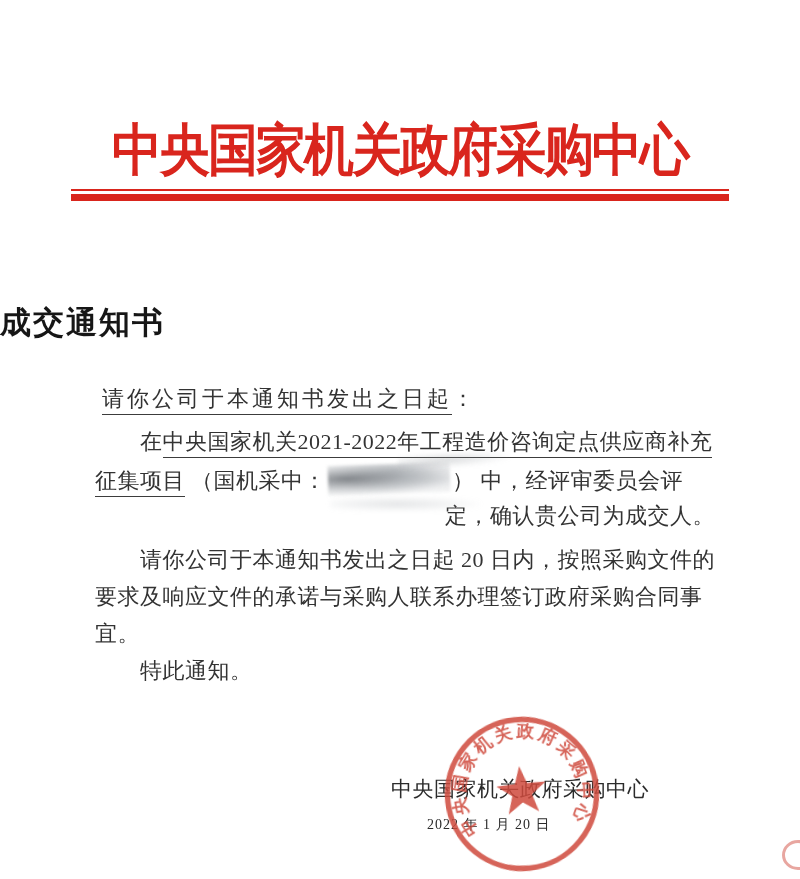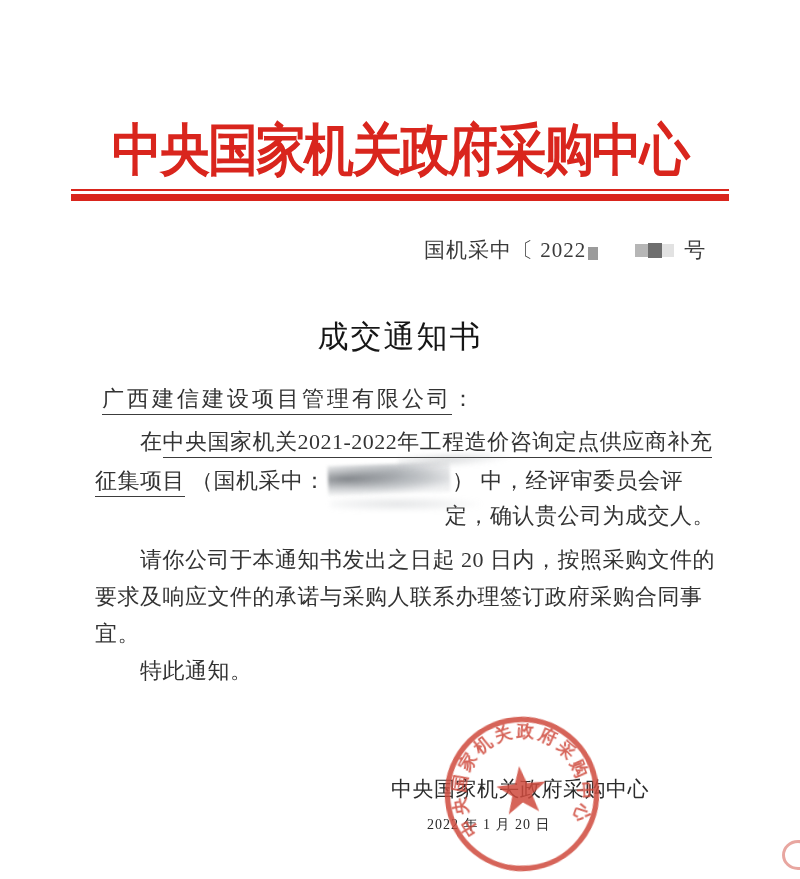--- a/index.html
+++ b/index.html
@@ -37,23 +37,23 @@
     font-size:21px;letter-spacing:1px;color:#3a3a3a;
     white-space:pre;
   }
   .redact{display:inline-block;height:13px;}
   .redact.r1{width:10px;background:#9b9b9b;margin-left:2px;margin-top:6px;}
   .redact.r2{width:13px;background:#b6b6b6;margin-left:37px;}
   .redact.r3{width:14px;height:15px;background:#6e6e6e;}
   .redact.r4{width:12px;background:#e2e2e2;margin-right:10px;}
   
   .doc-title{
-    position:absolute;top:312px;left:0;width:100%;
-    margin:0;text-align:center;
-    font-size:31px;font-weight:normal;letter-spacing:2px;color:#161616;
+    position:absolute;top:298px;left:0;width:100%;
+    margin:0;text-align:left;
+    font-size:31px;font-weight:bold;letter-spacing:2px;color:#161616;
   }
   
   .body-line{
     position:absolute;left:95px;width:620px;height:32px;
     font-size:22px;letter-spacing:0.5px;color:#333333;
     white-space:nowrap;
   }
   .body-line.indent{padding-left:45px;}
   .l1{top:380px;letter-spacing:3px;padding-left:7px;}
   .l2{top:423px;}
@@ -110,32 +110,24 @@
 </style>
 </head>
 <body>
 
 <div class="page">
 
   <div class="letterhead">中央国家机关政府采购中心</div>
   <div class="rule-thin"></div>
   <div class="rule-thick"></div>
 
-  <div class="doc-number">
-    <span>国机采中〔 2022</span>
-    <span class="redact r1"></span>
-    <span class="redact r2"></span>
-    <span class="redact r3"></span>
-    <span class="redact r4"></span>
-    <span>号</span>
-  </div>
 
   <h1 class="doc-title">成交通知书</h1>
 
-  <div class="body-line l1"><span class="u">广西建信建设项目管理有限公司</span><span>：</span></div>
+  <div class="body-line l1"><span class="u">请你公司于本通知书发出之日起</span><span>：</span></div>
 
   <div class="body-line l2 indent"><span>在</span><span class="u">中央国家机关2021-2022年工程造价咨询定点供应商补充</span></div>
 
   <div class="body-line l3"><span class="u">征集项目</span><span> （国机采中：</span><span class="smudge"></span><span>） 中，经评审委员会评</span></div>
 
   <div class="body-line l4">定，确认贵公司为成交人。</div>
   <div class="body-line l5 indent">请你公司于本通知书发出之日起 20 日内，按照采购文件的</div>
   <div class="body-line l6">要求及响应文件的承诺与采购人联系办理签订政府采购合同事</div>
   <div class="body-line l7">宜。</div>
   <div class="body-line l8 indent">特此通知。</div>

